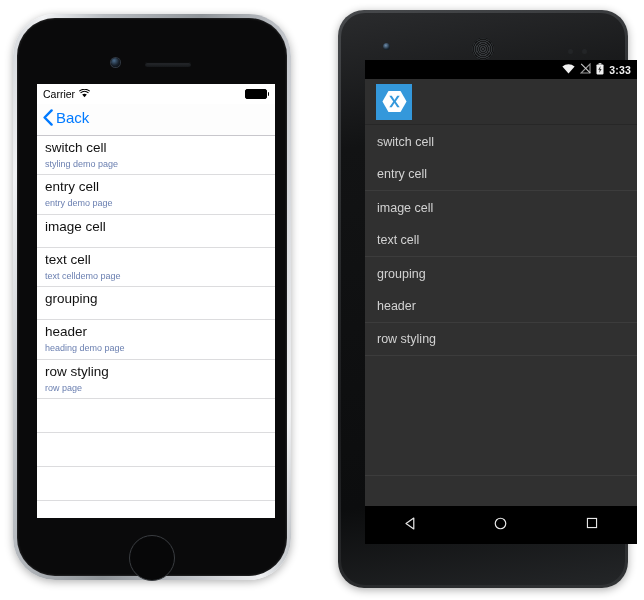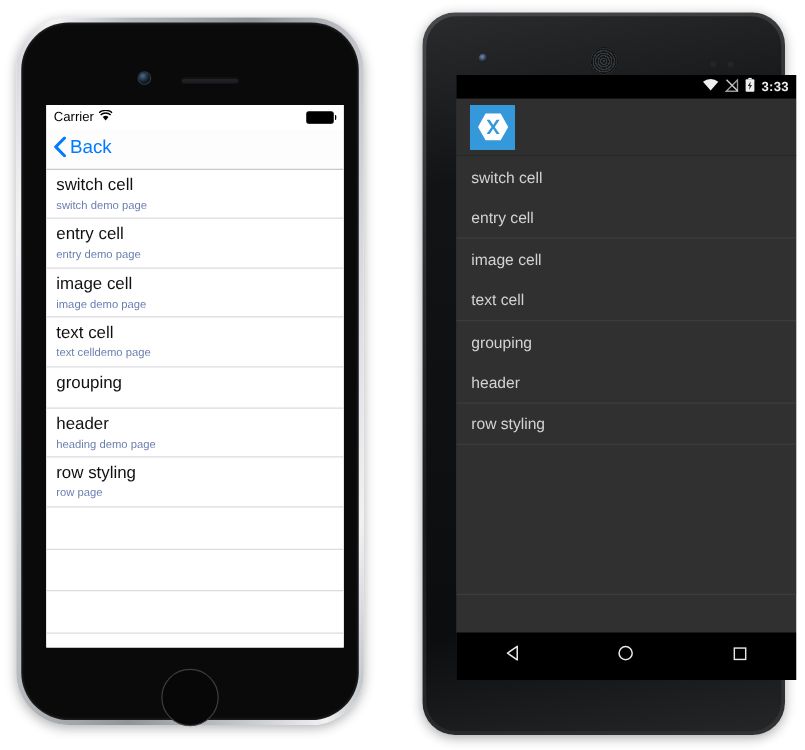--- a/index.html
+++ b/index.html
@@ -189,29 +189,28 @@
                 <path d="M8.6 1.4 L1.6 8.5 L8.6 15.6" stroke="#007aff" stroke-width="2.4" fill="none" stroke-linecap="round" stroke-linejoin="round"></path>
               </svg>
             </span>
             <span class="ios-back-label">Back</span>
           </div>
         </div>
 
         <div class="ios-table" id="ios-list">
             <div class="ios-row">
               <div class="ios-row-title">switch cell</div>
-              <div class="ios-row-detail">switch demo page</div>
+              <div class="ios-row-detail">styling demo page</div>
             </div>
             <div class="ios-row">
               <div class="ios-row-title">entry cell</div>
               <div class="ios-row-detail">entry demo page</div>
             </div>
             <div class="ios-row">
               <div class="ios-row-title">image cell</div>
-              <div class="ios-row-detail">image demo page</div>
             </div>
             <div class="ios-row">
               <div class="ios-row-title">text cell</div>
               <div class="ios-row-detail">text celldemo page</div>
             </div>
             <div class="ios-row">
               <div class="ios-row-title">grouping</div>
             </div>
             <div class="ios-row">
               <div class="ios-row-title">header</div>

